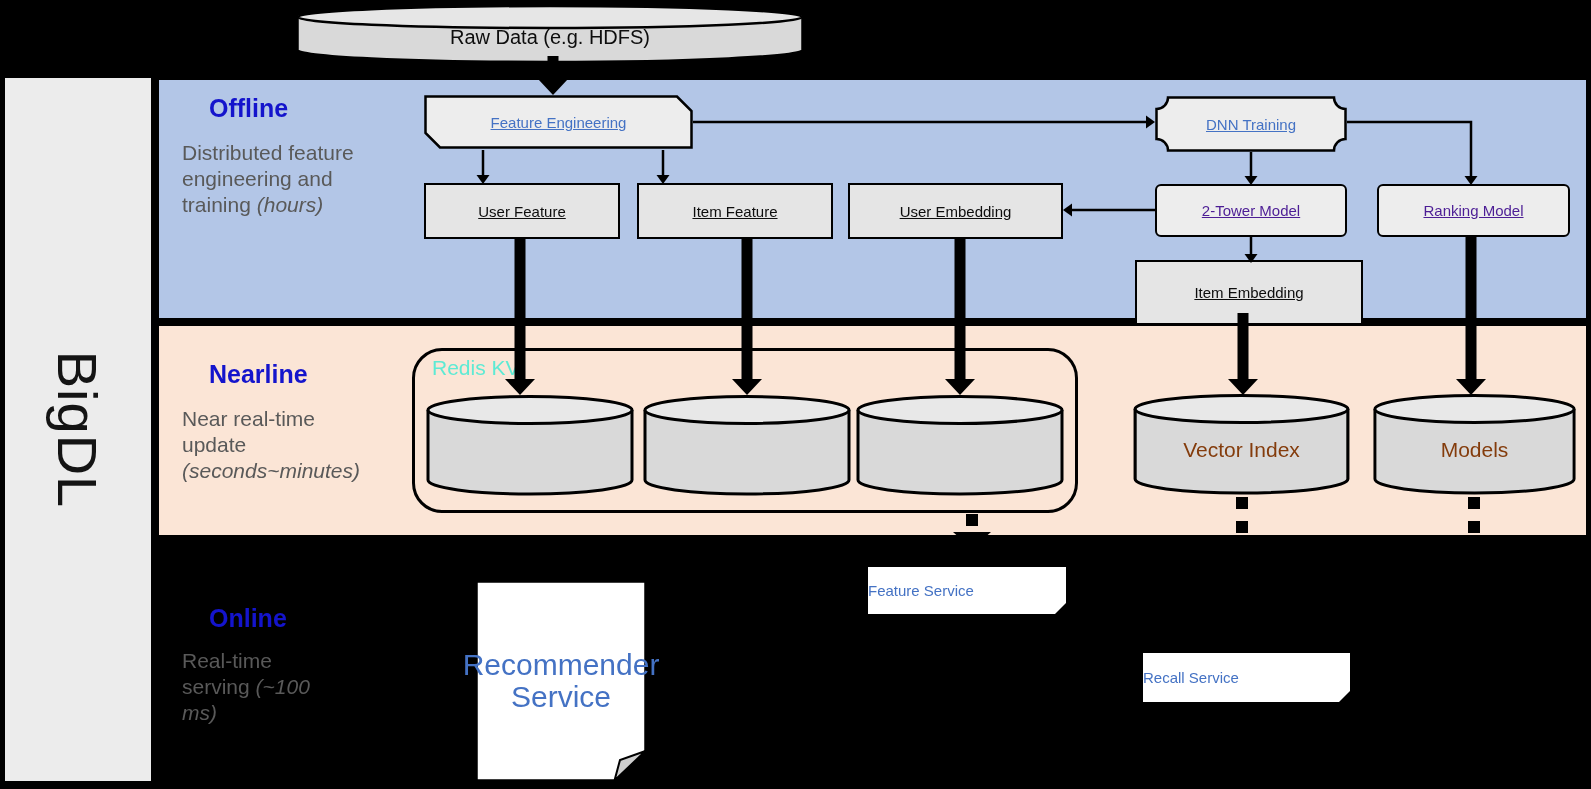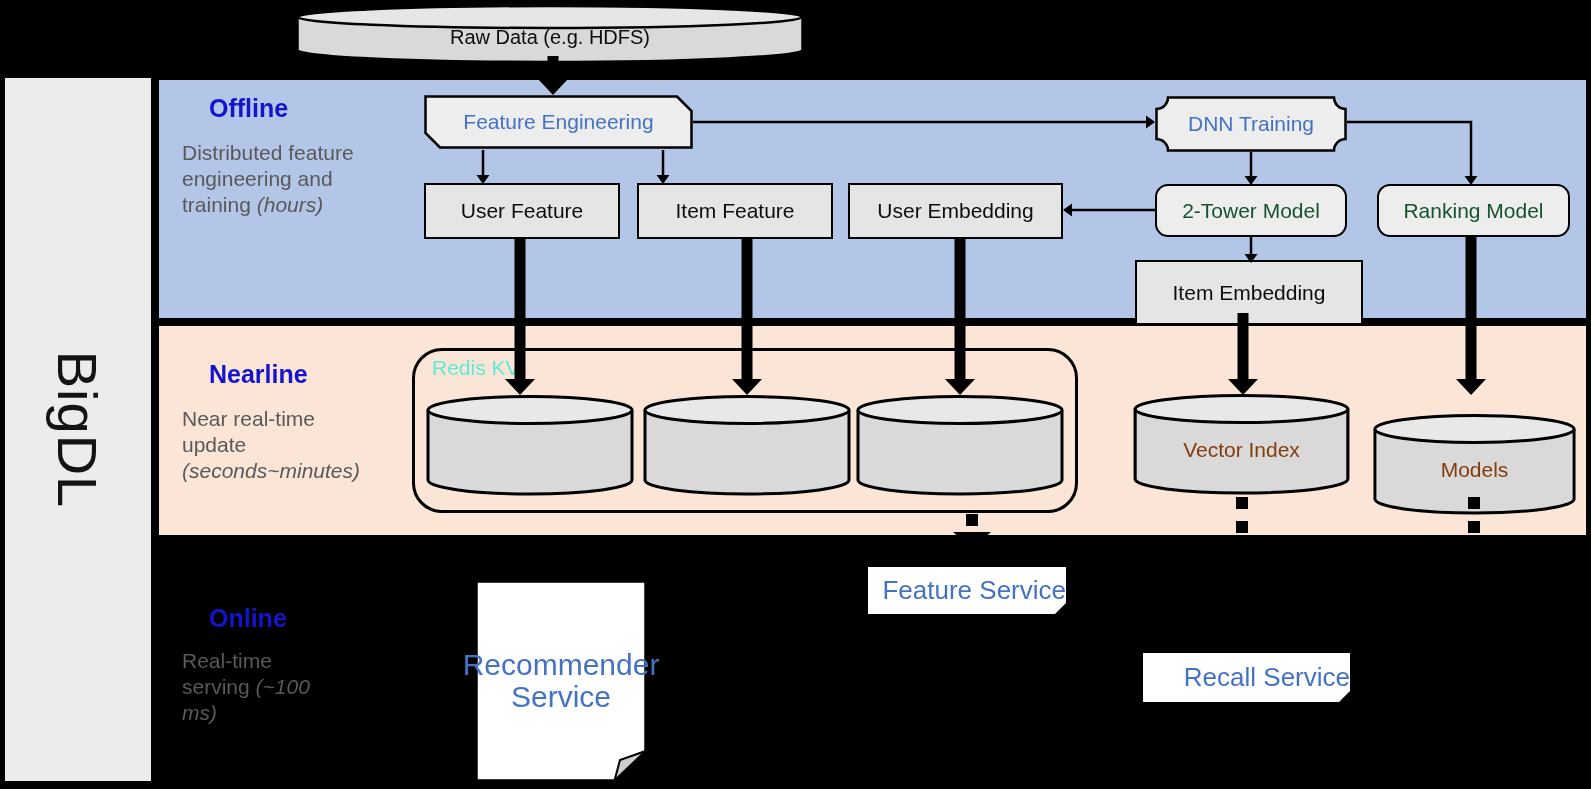--- a/index.html
+++ b/index.html
@@ -14,37 +14,37 @@
   
   #sidebar{position:absolute;left:5px;top:78px;width:146px;height:703px;background:#ececec;
     display:flex;align-items:center;justify-content:center;}
   #sidebar span{transform:rotate(90deg);font-size:56px;color:#141414;letter-spacing:1px;white-space:nowrap;}
   
   .sec-title{position:absolute;left:182px;font-size:25px;font-weight:600;color:#1414cc;z-index:6;margin-left:27px;}
   .sec-sub{position:absolute;left:182px;font-size:21px;line-height:26px;color:#595959;z-index:6;}
   .sec-sub .it{font-style:italic;}
   
   .node{position:absolute;display:flex;align-items:center;justify-content:center;
-    font-size:21px;z-index:3;}
+    font-size:15px;z-index:3;text-decoration:underline;}
   .gray-box{background:#e5e5e5;border:2.5px solid #000;color:#0d0d0d;box-sizing:border-box;}
-  .round-box{background:#ededed;border:2.5px solid #000;border-radius:13px;color:#14532d;box-sizing:border-box;}
+  .round-box{background:#ededed;border:2.5px solid #000;border-radius:6px;color:#4c1d95;box-sizing:border-box;}
   .shape-box{background:transparent;border:none;}
   .shape-box svg{position:absolute;inset:0;}
   .shape-box .lbl{position:relative;z-index:1;}
   .blue-text{color:#4472c4;}
   
   .cyl{position:absolute;z-index:2;}
   .cyl .lbl{position:absolute;left:0;right:0;top:46px;text-align:center;font-size:21px;color:#843c0c;z-index:1;}
   
   #redis-box{position:absolute;left:412px;top:348px;width:666px;height:165px;
     border:3px solid #000;border-radius:30px;box-sizing:border-box;z-index:1;}
   #redis-label{position:absolute;left:432px;top:356px;font-size:21px;color:#5eead4;z-index:2;}
   
-  .service{position:absolute;background:#ffffff;display:flex;align-items:center;justify-content:flex-end;
-    font-size:26px;color:#4472c4;z-index:3;}
+  .service{position:absolute;background:#ffffff;display:flex;align-items:center;justify-content:flex-start;
+    font-size:15px;color:#4472c4;z-index:3;}
   .service::after{content:"";position:absolute;right:0;bottom:0;width:0;height:0;
     border-left:11px solid transparent;border-bottom:11px solid #000;}
   #recommender-doc{position:absolute;left:475px;top:580px;width:172px;height:202px;z-index:3;}
   #recommender-doc .lbl{position:absolute;inset:0;display:flex;align-items:center;justify-content:center;
     text-align:center;font-size:30px;color:#4472c4;line-height:32px;}
   #arrow-layer{position:absolute;left:0;top:0;z-index:5;pointer-events:none;}
   .raw{position:absolute;left:295px;top:3px;width:510px;height:62px;z-index:3;}
   .raw .lbl{position:absolute;left:0;right:0;top:23px;text-align:center;font-size:20px;color:#0d0d0d;}
 </style>
 </head>
@@ -142,21 +142,21 @@
     </svg>
   </div>
 
   <div class="cyl" style="left:1132px;top:392px;width:219px;height:104px">
     <svg width="219" height="104" viewBox="0 0 210 104" preserveAspectRatio="none">
       <path d="M3 17 L3 87 A102 14 0 0 0 207 87 L207 17" fill="#d9d9d9" stroke="#000" stroke-width="3"></path>
       <ellipse cx="105" cy="17" rx="102" ry="13.5" fill="#e8e8e8" stroke="#000" stroke-width="3"></ellipse>
     </svg>
     <div class="lbl">Vector Index</div>
   </div>
-  <div class="cyl" style="left:1372px;top:412px;width:205px;height:104px">
+  <div class="cyl" style="left:1372px;top:392px;width:205px;height:104px">
     <svg width="205" height="104" viewBox="0 0 210 104" preserveAspectRatio="none">
       <path d="M3 17 L3 87 A102 14 0 0 0 207 87 L207 17" fill="#d9d9d9" stroke="#000" stroke-width="3"></path>
       <ellipse cx="105" cy="17" rx="102" ry="13.5" fill="#e8e8e8" stroke="#000" stroke-width="3"></ellipse>
     </svg>
     <div class="lbl">Models</div>
   </div>
 
   <div class="service" style="left:868px;top:567px;width:198px;height:47px">
     <span>Feature Service</span>
   </div>

